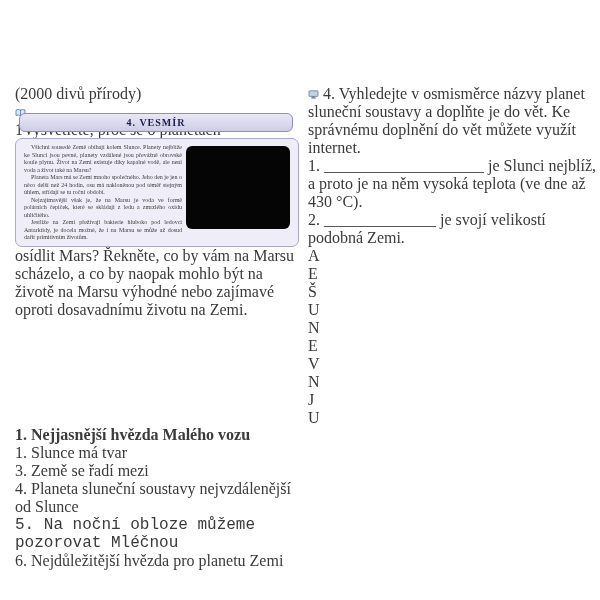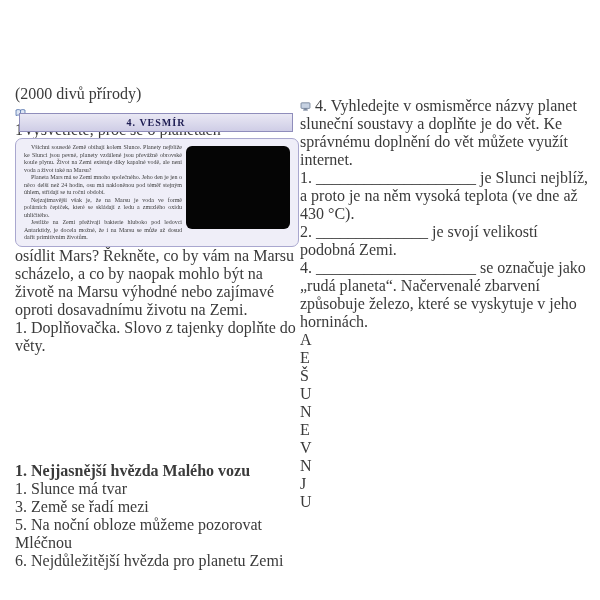--- a/index.html
+++ b/index.html
@@ -1,25 +1,25 @@
 <!DOCTYPE html>
 <html><head>
 <meta charset="utf-8">
 <style>
   html,body{margin:0;padding:0;background:#fff;}
   .canvas{position:relative;width:600px;height:600px;background:#fff;overflow:hidden;
           font-family:"Liberation Serif",serif;color:#3a3a3a;}
   .page{position:absolute;top:85px;width:290px;height:440px;}
   .page.left{left:15px;width:288px;}
-  .page.right{left:300px;width:292px;margin-top:12px;}
+  .page.right{left:308px;width:292px;}
 
   
   .title-pill{position:absolute;left:4px;top:28px;width:272px;height:17px;line-height:17px;
     text-align:center;font-weight:bold;font-size:10px;letter-spacing:1px;color:#1d1c52;
-    background:linear-gradient(#e9e8f4,#cfcde6);border:1px solid #8f8dbb;border-radius:0;}
+    background:linear-gradient(#e9e8f4,#cfcde6);border:1px solid #8f8dbb;border-radius:6px;}
   .intro-box{position:absolute;left:0;top:53px;width:282px;height:107px;background:#efeef8;
     border:1px solid #a9a7cf;border-radius:7px;}
   .intro-text{position:absolute;left:8px;top:5px;width:158px;font-size:6px;line-height:7.5px;
     text-align:justify;color:#3c3c3c;}
   .ipara{text-indent:7px;}
   .img-box{background:#050505;border-radius:6px;display:flex;align-items:center;justify-content:center;overflow:hidden;}
   .mars-box{position:absolute;left:170px;top:7px;width:104px;height:83px;}
   .planet{border-radius:50%;}
   .mars{width:68px;height:68px;background:radial-gradient(circle at 40% 35%,#e3a univers;}
   .mars{width:68px;height:68px;background:radial-gradient(circle at 40% 35%,#e3a873 0%,#c76f36 38%,#9a4a21 68%,#5f2811 100%);box-shadow:inset -8px -7px 12px rgba(0,0,0,.55);}
@@ -89,27 +89,27 @@
 
     <div class="questions">
       <span class="icon book-ic">
         <svg width="11" height="8" viewBox="0 0 11 8">
             <path d="M1 1 Q3 0 5.5 1 Q8 0 10 1 L10 6.5 Q8 5.5 5.5 6.5 Q3 5.5 1 6.5 Z" fill="#dfe7f5" stroke="#3b5fa0" stroke-width="0.7"></path>
             <line x1="5.5" y1="1" x2="5.5" y2="6.5" stroke="#3b5fa0" stroke-width="0.7"></line>
           </svg>
       </span>
     <div class="qrow"><span class="qcirc">1</span><span class="qtext">Vysvětlete, proč se o planetách nacházejících se v největší blízkosti Slunce hovoří jako o pevných.</span></div><div class="qrow"><span class="qcirc">2</span><span class="qtext">Jaké jevy má Mars společné se Zemí? Jmenujte nejméně dva.</span></div><div class="qrow"><span class="qcirc">3</span><span class="qtext">V jaké podobě se nachází voda na Marsu?</span></div><div class="qrow"><span class="qcirc">4</span><span class="qtext">Myslíte si, že by lidé mohli v budoucnu osídlit Mars? Řekněte, co by vám na Marsu scházelo, a co by naopak mohlo být na životě na Marsu výhodné nebo zajímavé oproti dosavadnímu životu na Zemi.</span></div></div>
 
-    <div class="t1-header">1. Doplňovačka. Slovo z tajenky doplňte do věty.</div>
     <div>
         <div class="cw-strip" style="left: 160.5px; top: 211px; width: 10.5px; height: 107px;"></div>
         <div class="clue" style="top: 214px; font-weight: bold;">1. Nejjasnější hvězda Malého vozu</div>
         <div class="clue" style="top: 227.5px;">1. Slunce má tvar</div>
         <div class="clue" style="top: 241px;">3. Země se řadí mezi</div>
-        <div class="clue" style="top: 268px;">5. Na noční obloze můžeme pozorovat Mléčnou</div>
+        <div class="clue" style="top: 254.5px;">4. Planeta sluneční soustavy nejvzdálenější od Slunce</div>
+        <div class="clue" style="top: 268px; font-family: Liberation Mono, monospace;">5. Na noční obloze můžeme pozorovat Mléčnou</div>
         <div class="clue" style="top: 281.5px;">6. Nejdůležitější hvězda pro planetu Zemi</div>
         <div class="cw-cell" style="left: 118.5px; top: 212px;"></div>
         <div class="cw-cell" style="left: 139.5px; top: 212px;"></div>
         <div class="cw-cell" style="left: 150px; top: 212px;"></div>
         <div class="cw-cell hi" style="left: 160.5px; top: 212px;"></div>
         <div class="cw-cell" style="left: 171px; top: 212px;"></div>
         <div class="cw-cell" style="left: 150px; top: 225.5px;"></div>
         <div class="cw-cell hi" style="left: 160.5px; top: 225.5px;"></div>
         <div class="cw-cell" style="left: 181.5px; top: 225.5px;"></div>
         <div class="cw-cell" style="left: 192px; top: 225.5px;"></div>
@@ -165,21 +165,20 @@
             <rect x="4.2" y="6.6" width="2.6" height="1" fill="#5a6b85"></rect>
             <rect x="3" y="7.6" width="5" height="0.9" rx="0.4" fill="#5a6b85"></rect>
           </svg>
       </span>
       <span class="htext">4. Vyhledejte v osmisměrce názvy planet sluneční soustavy a doplňte je do vět. Ke správnému doplnění do vět můžete využít internet.</span>
     </div>
 
     <div class="fill-left">
         <div class="fitem"><span class="fnum">1. </span><span class="fblank">____________________</span><span class="ftext"> je Slunci nejblíž, a proto je na něm vysoká teplota (ve dne až 430 °C).</span></div>
         <div class="fitem"><span class="fnum">2. </span><span class="fblank">______________</span><span class="ftext"> je svojí velikostí podobná Zemi.</span></div>
-        <div class="fitem"><span class="fnum">4. </span><span class="fblank">____________________</span><span class="ftext"> se označuje jako „rudá planeta“. Načervenalé zbarvení způsobuje železo, které se vyskytuje v jeho horninách.</span></div>
       </div>
     <div class="ws">
         <div class="ws-cell">A</div>
         <div class="ws-cell">E</div>
         <div class="ws-cell">Š</div>
         <div class="ws-cell">U</div>
         <div class="ws-cell">N</div>
         <div class="ws-cell">E</div>
         <div class="ws-cell">V</div>
         <div class="ws-cell">N</div>

